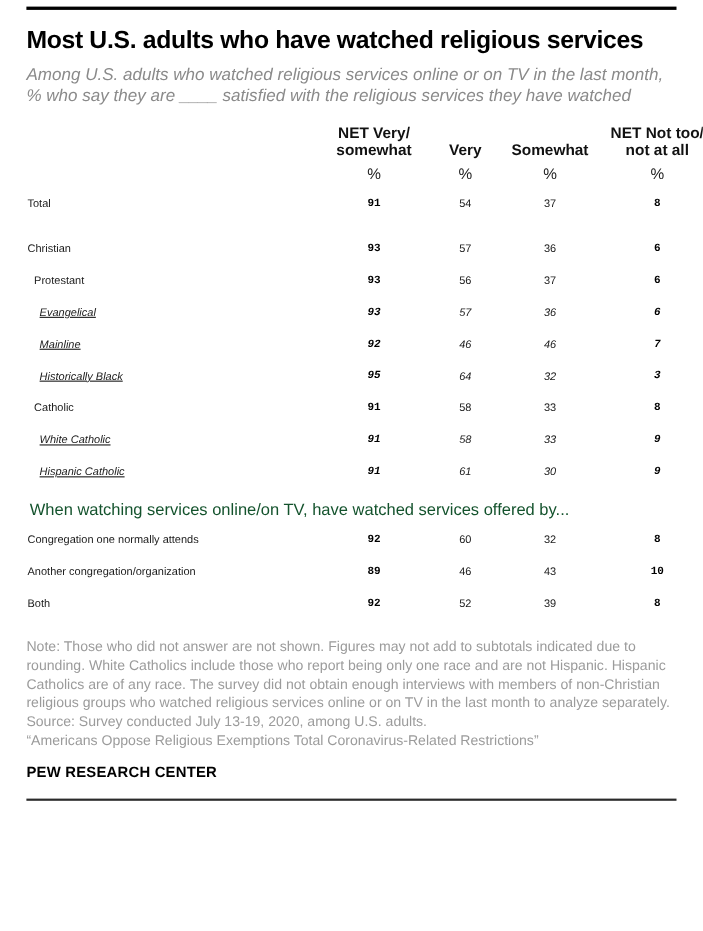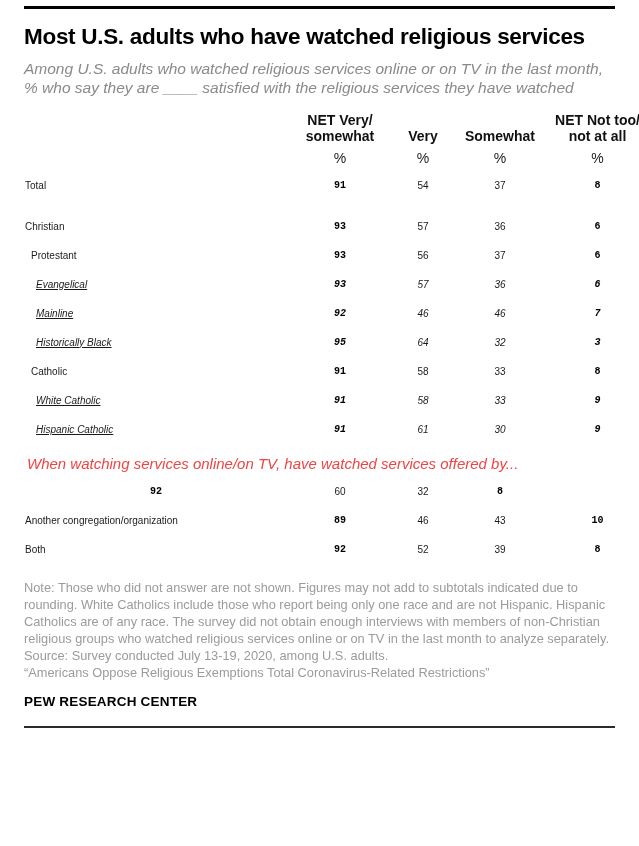--- a/index.html
+++ b/index.html
@@ -33,21 +33,21 @@
   .drow { height:29px; font-size:10px; }
   .label { text-align:left; padding-left:3px; white-space:nowrap; }
   .ind1 .label { padding-left:9px; }
   .ind2 .label { padding-left:14px;text-decoration:underline; }
   .it .cell { font-style:italic; }
   .num { text-align:center; }
   .net { font-weight:bold; color:#000;font-family:Liberation Mono, monospace; }
   .gap { margin-top:12px; }
 
   .section-header {
-    font-style:italic; font-size:15px; color:#ef4444;
+    font-size:15px; color:#14532d;
     margin:11px 2px 5px 5px;
   }
 
   .notes {
     margin:15px 2px 0 2px; color:#9b9b9b; font-size:12.8px; line-height:1.33;
     max-width:629px;
   }
   .brand { margin:13px 2px 0 2px; font-size:13.5px; font-weight:bold; color:#000; letter-spacing:0.2px; }
 </style>
 </head>
@@ -149,20 +149,21 @@
       <div class="cell label">Hispanic Catholic</div>
       <div class="cell num net">91</div>
       <div class="cell num">61</div>
       <div class="cell num">30</div>
       <div class="cell num net">9</div>
     </div>
 
     <div class="section-header">When watching services online/on TV, have watched services offered by...</div>
 
     <div class="trow drow">
+      <div class="cell label">Congregation one normally attends</div>
       <div class="cell num net">92</div>
       <div class="cell num">60</div>
       <div class="cell num">32</div>
       <div class="cell num net">8</div>
     </div>
 
     <div class="trow drow">
       <div class="cell label">Another congregation/organization</div>
       <div class="cell num net">89</div>
       <div class="cell num">46</div>

